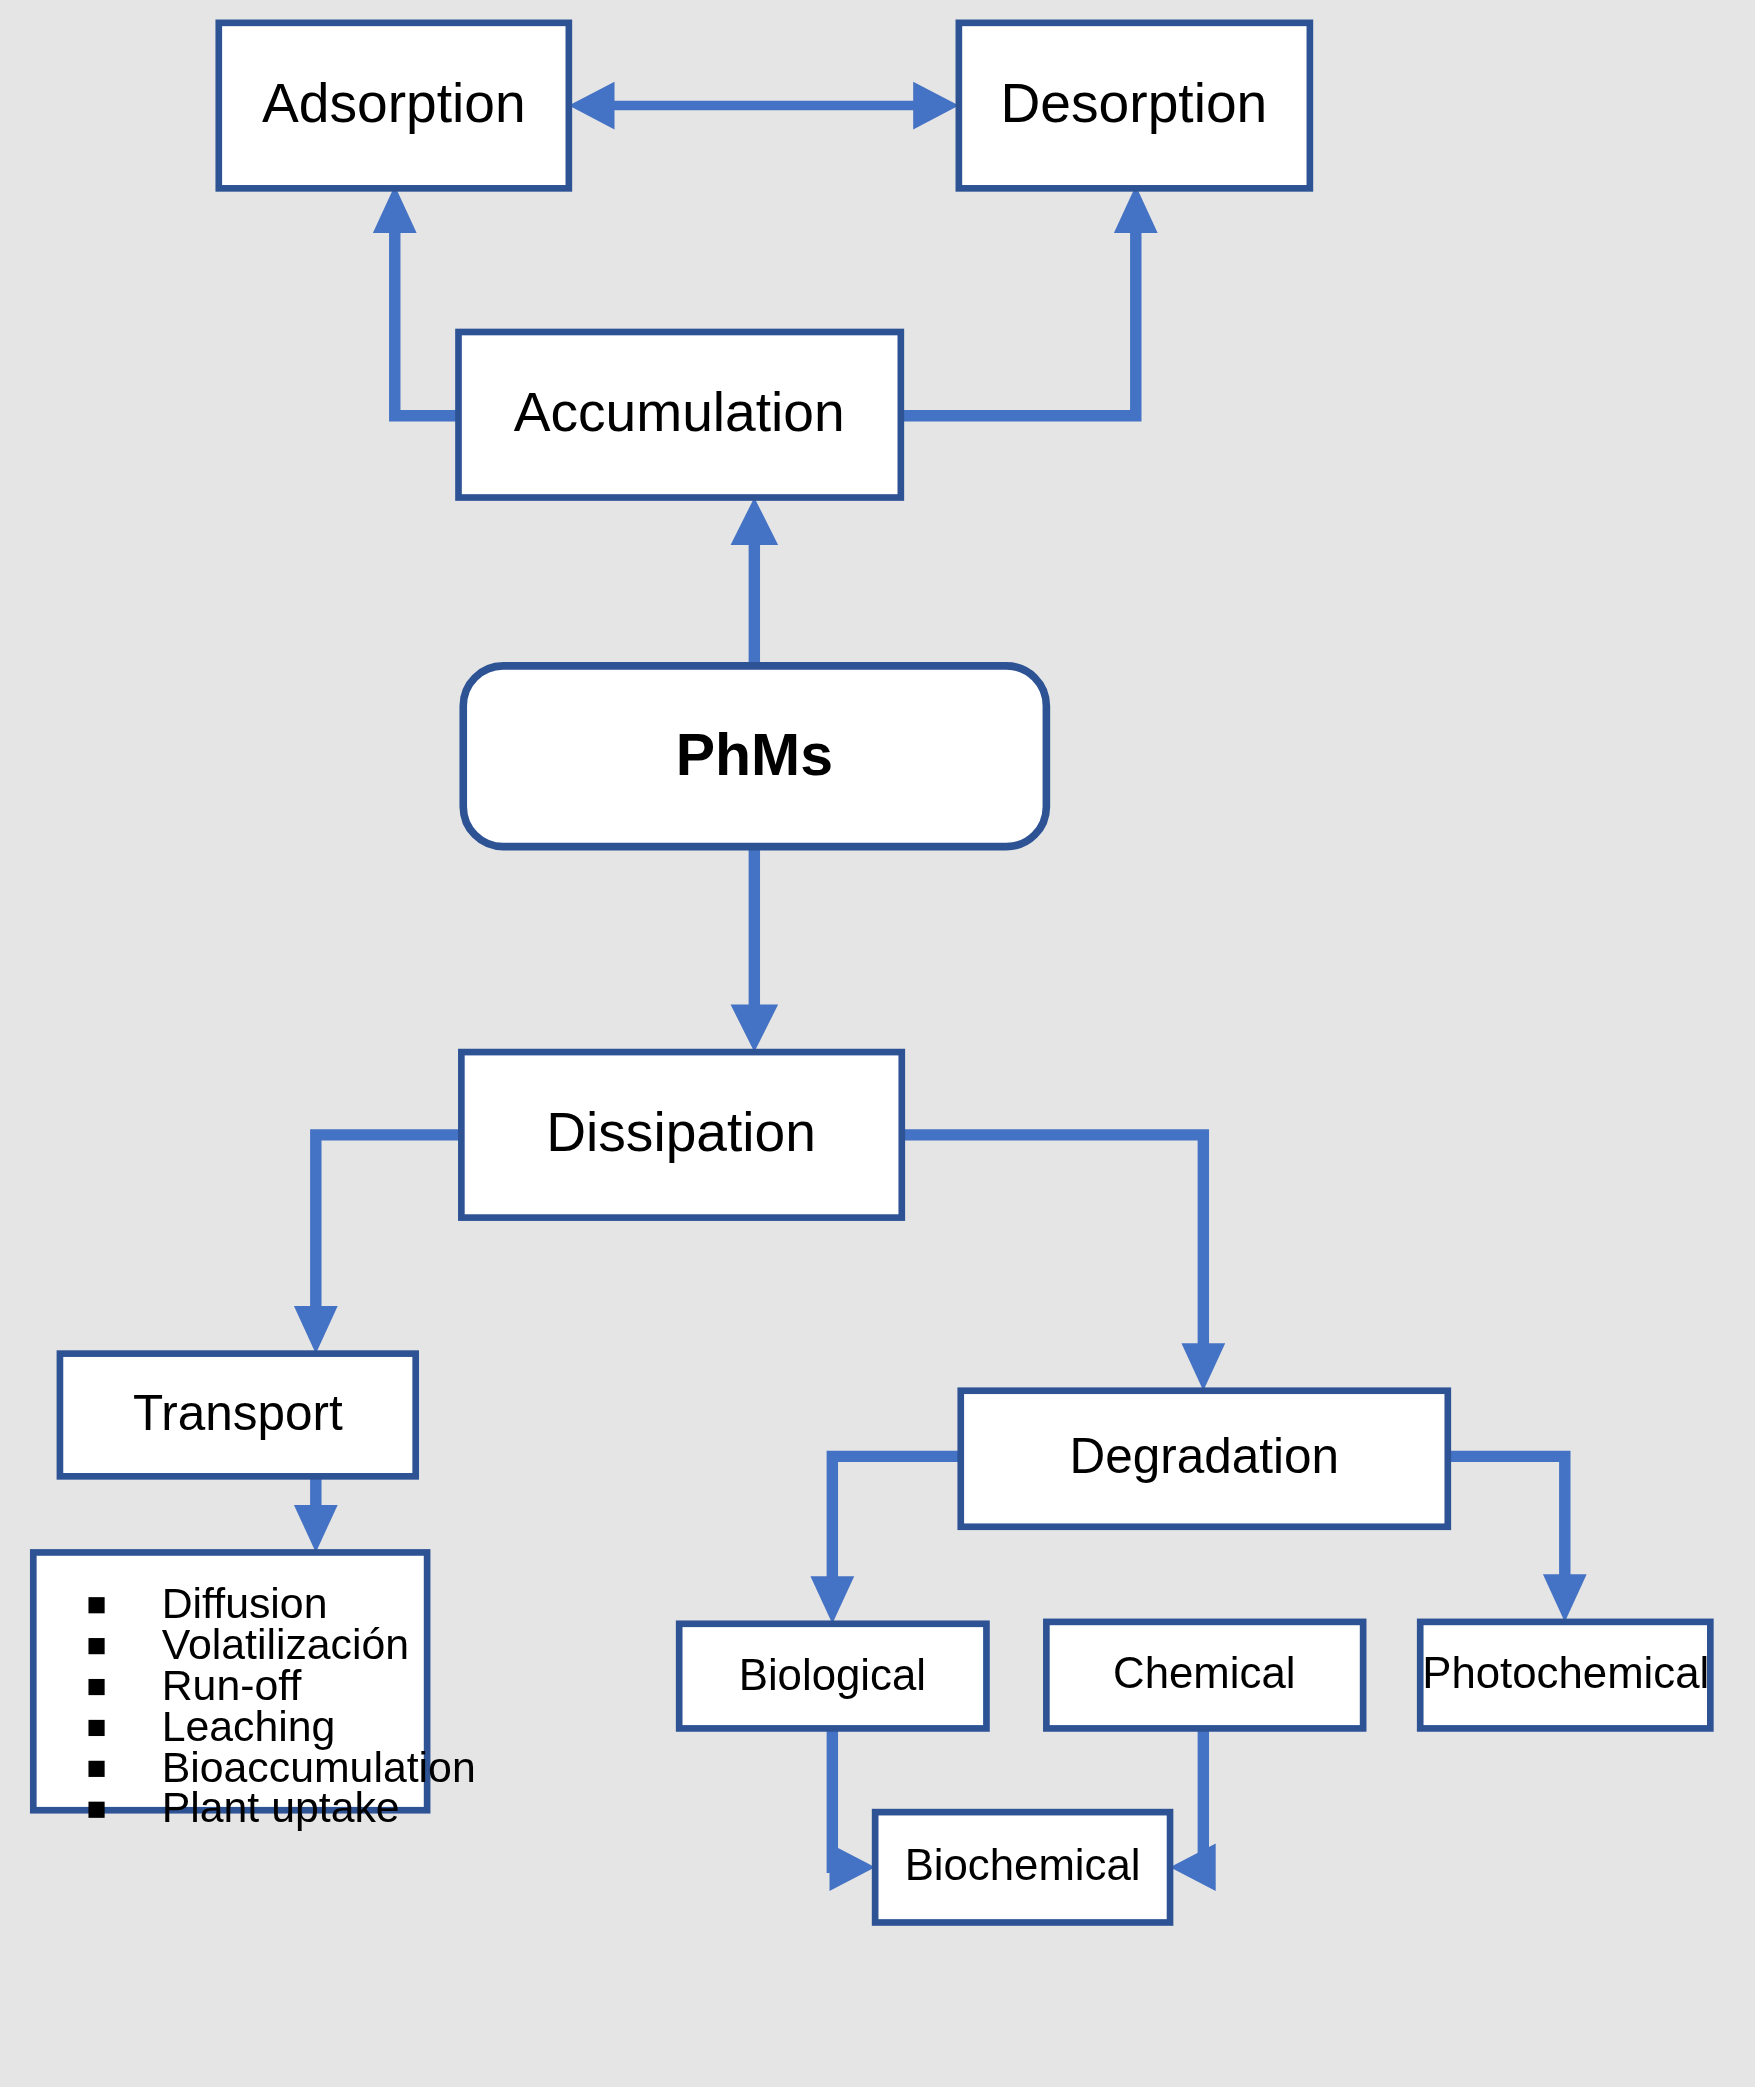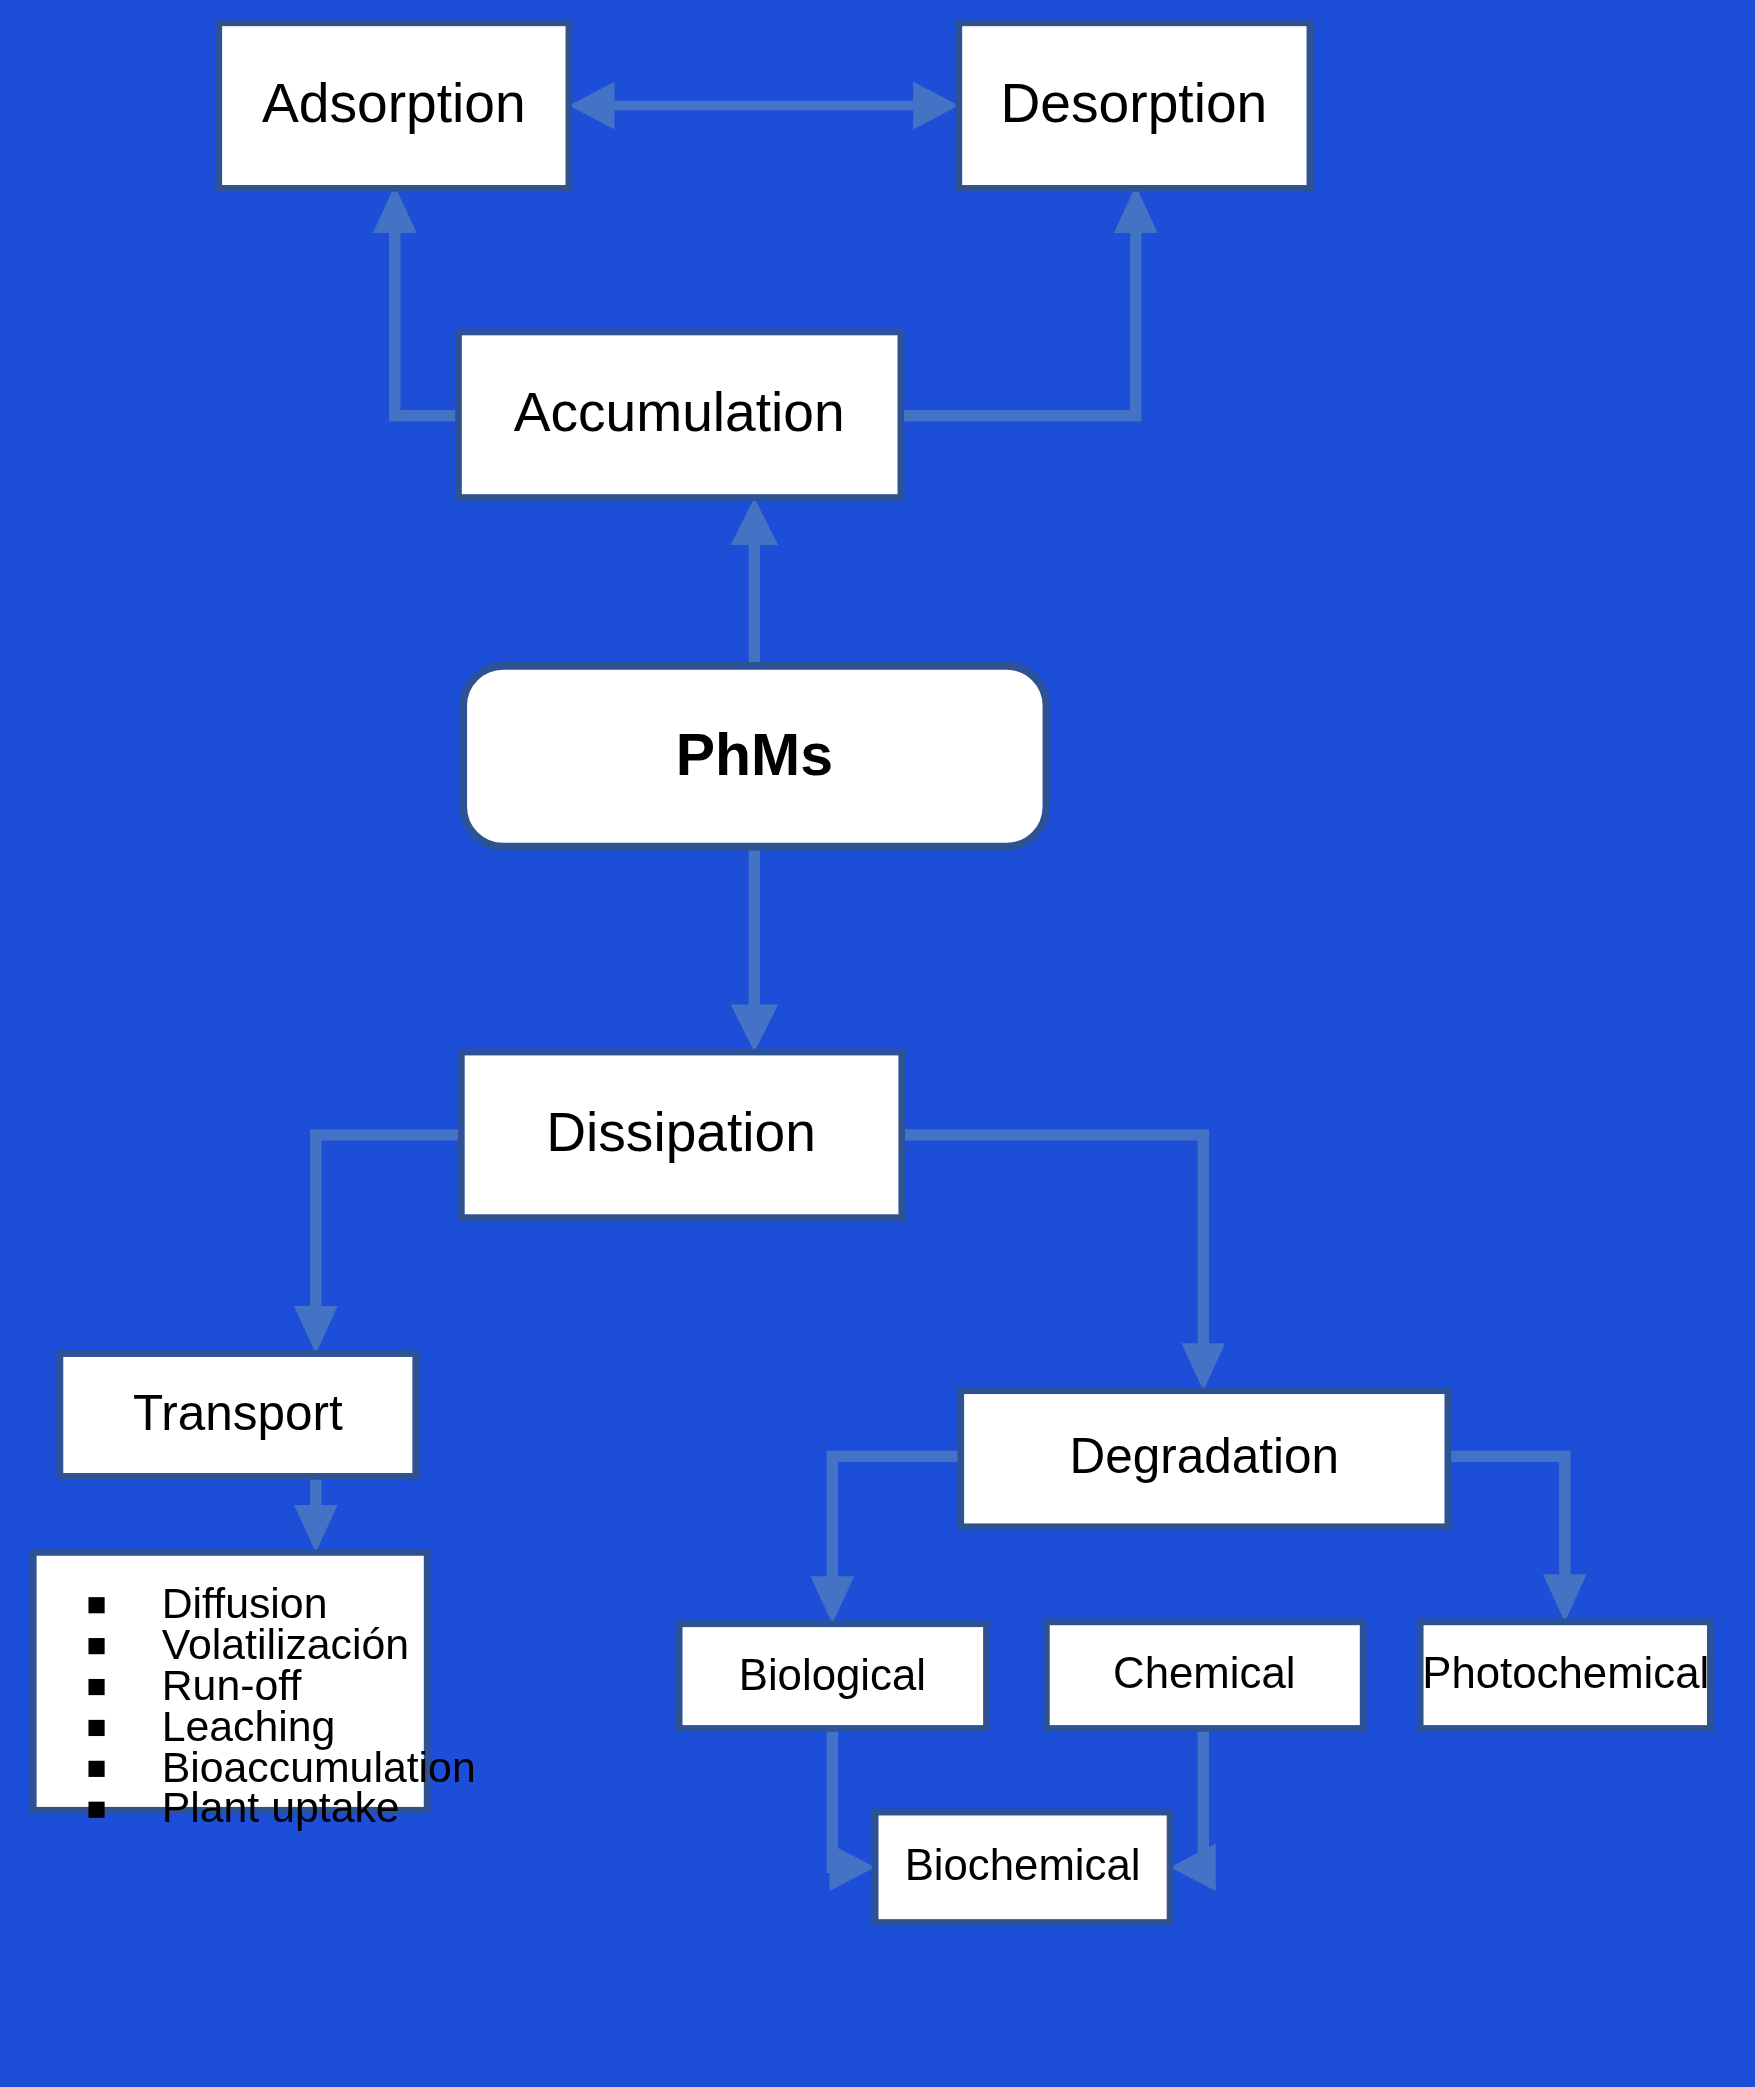--- a/index.html
+++ b/index.html
@@ -8,21 +8,21 @@
     padding: 0;
     background: #ffffff;
   }
   body {
     font-family: "Liberation Sans", sans-serif;
   }
   #diagram-root {
     position: relative;
     width: 1756px;
     height: 2088px;
-    background: #1d4ed8;
+    background: #e5e5e5;
     overflow: hidden;
   }
   svg.flow-canvas {
     position: absolute;
     top: 0;
     left: 0;
     width: 1756px;
     height: 2088px;
     display: block;
   }

